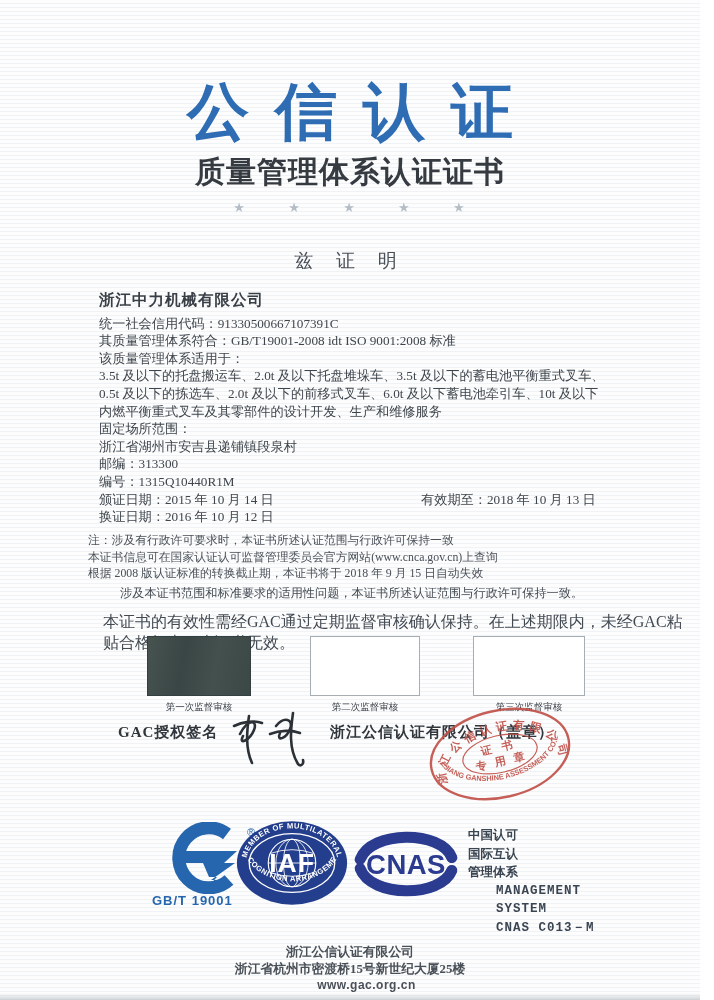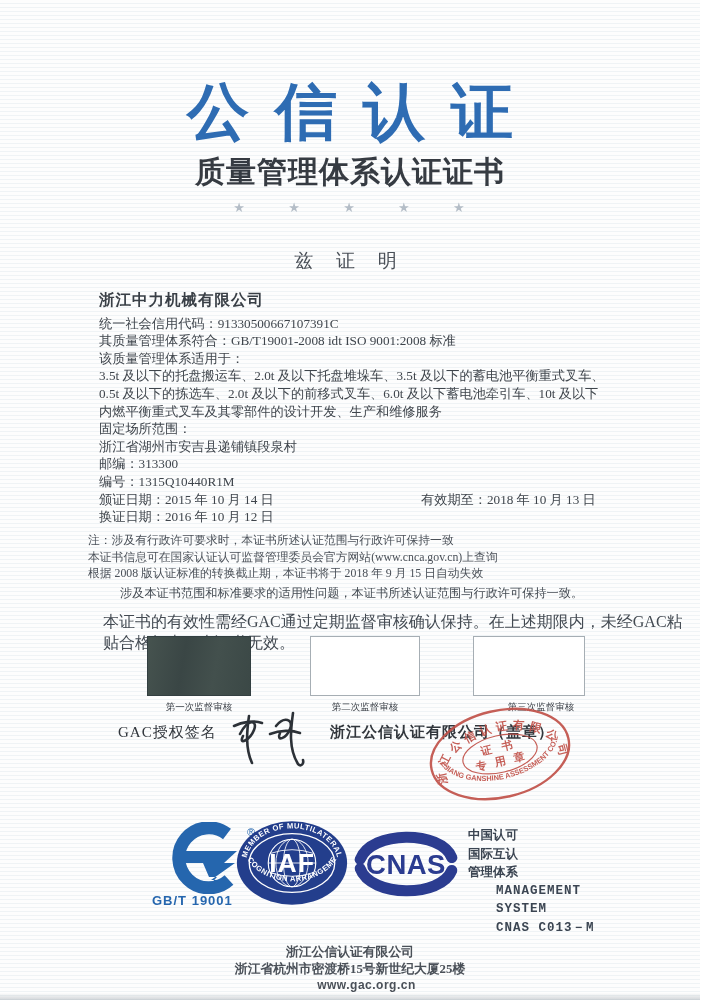--- a/index.html
+++ b/index.html
@@ -35,21 +35,21 @@
     font-size:11.8px; color:#4a5058; line-height:16.6px; }
   .para-1 { position:absolute; top:585px; left:120px; width:540px; font-size:12.2px; color:#434a52; }
   .para-2 { position:absolute; top:612px; left:103px; width:580px; font-size:16px; color:#434a52; }
 
   .audit-box { position:absolute; top:636px; height:60px; background:#fff;
     border:1px solid #a6aeb4; }
   .audit-box.dark { border:1px solid #333f41;
     background:linear-gradient(100deg,#46534f 0%,#3a4645 35%,#43504d 65%,#3b4846 100%); }
   .audit-label { position:absolute; top:701px; font-size:9.5px; color:#3c4148; text-align:center; }
 
-  .sig-label { position:absolute; top:723px; left:118px; font-size:15px; font-weight:normal; color:#31363c; letter-spacing:1px;}
+  .sig-label { position:absolute; top:723px; left:118px; font-size:15px; font-weight:bold; color:#31363c; letter-spacing:1px;}
   .signature-svg { position:absolute; top:706px; left:226px; }
   .issuer { position:absolute; top:723px; left:330px; font-size:15px; font-weight:bold; color:#31363c; letter-spacing:1px;}
 
   .seal { position:absolute; top:706px; left:424px; transform:rotate(-13deg); opacity:0.92; }
 
   .gac-logo { position:absolute; top:822px; left:147px; }
   .gac-caption { position:absolute; top:893px; left:152px; font-family:"Liberation Sans", sans-serif;
     font-weight:bold; font-size:13px; color:#2566ae; letter-spacing:1px; }
   .iaf-logo { position:absolute; top:819px; left:235px; }
   .cnas-logo { position:absolute; top:824px; left:351px; }
@@ -98,21 +98,21 @@
   </div>
 
   <div class="para-1">涉及本证书范围和标准要求的适用性问题，本证书所述认证范围与行政许可保持一致。</div>
   <div class="para-2">本证书的有效性需经GAC通过定期监督审核确认保持。在上述期限内，未经GAC粘贴合格标志，本证书无效。</div>
 
   <div class="audit-box dark" style="left:147px; width:104px;"></div>
   <div class="audit-box" style="left:310px; width:110px;"></div>
   <div class="audit-box" style="left:473px; width:112px;"></div>
   <div class="audit-label" style="left:147px; width:104px;">第一次监督审核</div>
   <div class="audit-label" style="left:310px; width:110px;">第二次监督审核</div>
-  <div class="audit-label" style="left:485px; width:112px;">第三次监督审核</div>
+  <div class="audit-label" style="left:473px; width:112px;">第三次监督审核</div>
 
   <div class="sig-label">GAC授权签名</div>
   <svg class="signature-svg" width="100" height="62" viewBox="0 0 100 62">
     <g fill="none" stroke="#2c3137" stroke-width="2.6" stroke-linecap="round">
       <path d="M8,20 C16,16 28,14 36,17"></path>
       <path d="M14,28 C22,12 32,14 28,24 C24,34 12,40 17,30"></path>
       <path d="M23,10 C21,24 19,42 26,57"></path>
       <path d="M44,28 C54,24 66,24 74,27"></path>
       <path d="M50,20 C58,10 68,13 64,23 C60,33 50,36 54,27"></path>
       <path d="M67,7 C65,22 62,42 72,58 C75,61 78,58 77,54"></path>

